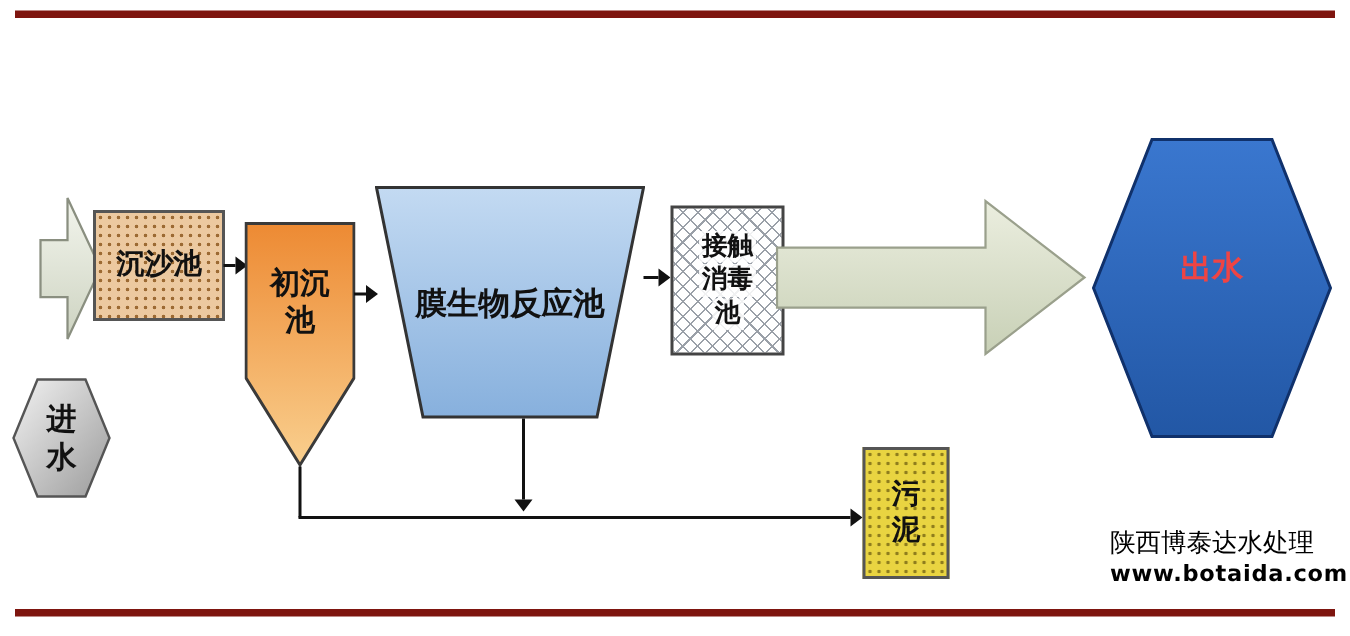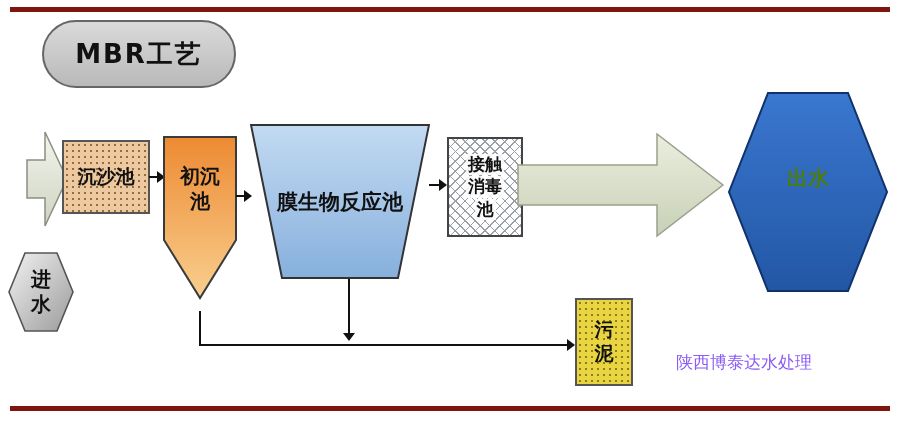--- a/index.html
+++ b/index.html
@@ -54,35 +54,32 @@
     content:""; position:absolute; right:-8px; top:-5px; width:0; height:0;
     border-left:8px solid #111; border-top:6px solid transparent; border-bottom:6px solid transparent;
   }
   .arrow-v { position:absolute; width:2px; background:#111; }
   .arrow-v::after {
     content:""; position:absolute; bottom:-8px; left:-5px; width:0; height:0;
     border-top:8px solid #111; border-left:6px solid transparent; border-right:6px solid transparent;
   }
   .line-v { position:absolute; width:2px; background:#111; }
 
-  .watermark { position:absolute; left:676px; top:352px; color:#8b5cf6; line-height:1.25; }
+  .watermark { position:absolute; left:740px; top:352px; color:#000000; line-height:1.25; }
   .wm1 { font-size:17px; display:block; }
   .wm2 { font-size:15px; font-weight:bold; display:block; letter-spacing:0.5px; }
 </style>
 </head>
 <body>
 
 <div class="canvas">
 
   <div class="rule" style="top:7px"></div>
   <div class="rule" style="top:406px"></div>
 
-  <div class="badge">
-    <span>MBR工艺</span>
-  </div>
 
   <div class="node" style="left:26px;top:130px;width:42px;height:98px">
     <svg viewBox="0 0 42 98" preserveAspectRatio="none">
       <defs>
         <linearGradient id="gArrowS" x1="0" y1="0" x2="0" y2="1">
           <stop offset="0" stop-color="#f3f5ed"></stop>
             <stop offset="1" stop-color="#cdd3c1"></stop>
         </linearGradient>
       </defs>
       <polygon points="1,30 19,30 19,2 41,49 19,96 19,68 1,68" fill="url(#gArrowS)" stroke="#8a8f80" stroke-width="1.5"></polygon>
@@ -106,21 +103,21 @@
   </div>
 
   <div class="box dots-tan" style="left:62px;top:140px;width:88px;height:74px">
     <div class="label" style="font-size:19px;font-weight:600">
       <span class="chip">沉沙池</span>
     </div>
   </div>
 
   <div class="arrow-h" style="left:149px;top:176px;width:8px"></div>
 
-  <div class="node" style="left:163px;top:136px;width:74px;height:164px">
+  <div class="node" style="left:163px;top:148px;width:74px;height:164px">
     <svg viewBox="0 0 74 164" preserveAspectRatio="none">
       <defs>
         <linearGradient id="gPrim" x1="0" y1="0" x2="0" y2="1">
           <stop offset="0" stop-color="#ed8a33"></stop>
             <stop offset="1" stop-color="#f9cf8e"></stop>
         </linearGradient>
       </defs>
       <polygon points="1,1 73,1 73,104 37,162 1,104" fill="url(#gPrim)" stroke="#3a3a3a" stroke-width="2"></polygon>
     </svg>
     <div class="label" style="inset:0 0 58px 0;font-size:20px">
@@ -171,33 +168,34 @@
   <div class="node" style="left:727px;top:92px;width:162px;height:200px">
     <svg viewBox="0 0 162 200" preserveAspectRatio="none">
       <defs>
         <linearGradient id="gEff" x1="0" y1="0" x2="0" y2="1">
           <stop offset="0" stop-color="#3a77cf"></stop>
             <stop offset="1" stop-color="#2257a5"></stop>
         </linearGradient>
       </defs>
       <polygon points="41,1 121,1 160,100 121,199 41,199 2,100" fill="url(#gEff)" stroke="#10316b" stroke-width="2"></polygon>
     </svg>
-    <div class="label" style="color:#4d7c0f;font-size:21px;line-height:1.5;padding-bottom:26px">
+    <div class="label" style="color:#ef4444;font-size:21px;line-height:1.5;padding-bottom:26px">
       <span>出水</span>
     </div>
   </div>
 
   <div class="line-v" style="left:199px;top:311px;height:34px"></div>
   <div class="arrow-v" style="left:348px;top:279px;height:54px"></div>
   <div class="arrow-h" style="left:199px;top:344px;width:368px"></div>
 
   <div class="box dots-yellow" style="left:575px;top:298px;width:58px;height:88px">
     <div class="label" style="font-size:19px">
       <span>污</span>
       <span>泥</span>
     </div>
   </div>
 
   <div class="watermark">
     <span class="wm1">陕西博泰达水处理</span>
+    <span class="wm2">www.botaida.com</span>
   </div>
 
 </div>
 
 </body></html>

